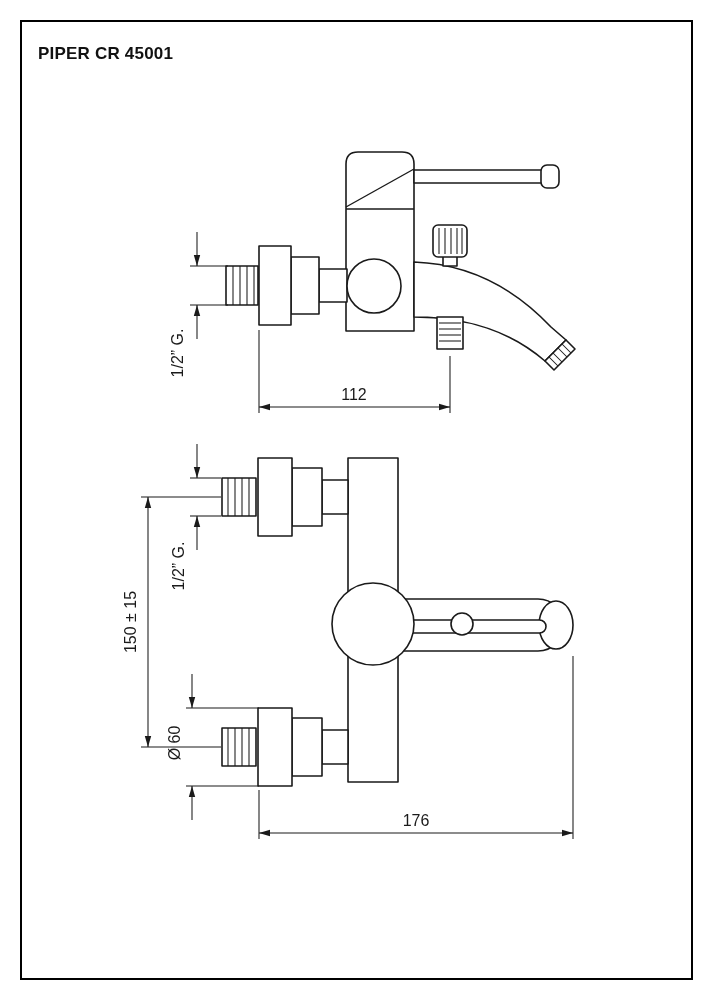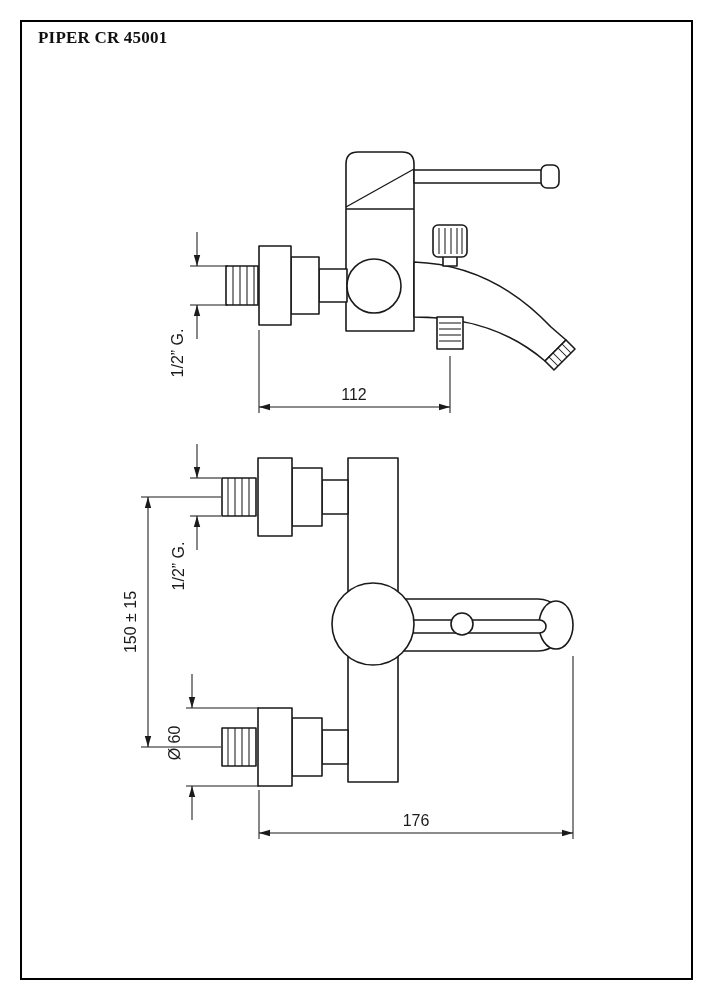--- a/index.html
+++ b/index.html
@@ -1,19 +1,19 @@
 <!DOCTYPE html>
 <html><head>
 <meta charset="utf-8">
 <style>
   html,body{margin:0;padding:0;background:#fff;}
   .page{position:relative;width:713px;height:1000px;background:#fff;overflow:hidden;
         font-family:"Liberation Sans",sans-serif;color:#1a1a1a;}
   .frame{position:absolute;left:20px;top:20px;right:20px;bottom:20px;border:2px solid #000;}
-  .title{position:absolute;left:38px;top:28px;font-size:17px;font-weight:700;letter-spacing:.2px;color:#111;font-family:Liberation Serif, serif;}
+  .title{position:absolute;left:38px;top:44px;font-size:17px;font-weight:700;letter-spacing:.2px;color:#111;}
   svg.drawing{position:absolute;left:0;top:0;width:713px;height:1000px;}
   .outline{fill:#fff;stroke:#1a1a1a;stroke-width:1.6;stroke-linejoin:round;}
   .inner{fill:none;stroke:#1a1a1a;stroke-width:1.4;}
   .thin{fill:none;stroke:#1a1a1a;stroke-width:1.05;}
   .dim{fill:none;stroke:#1a1a1a;stroke-width:1.05;}
   .dimtext{font-family:"Liberation Sans",sans-serif;font-size:16px;fill:#1a1a1a;}
 </style>
 </head>
 <body>
 

